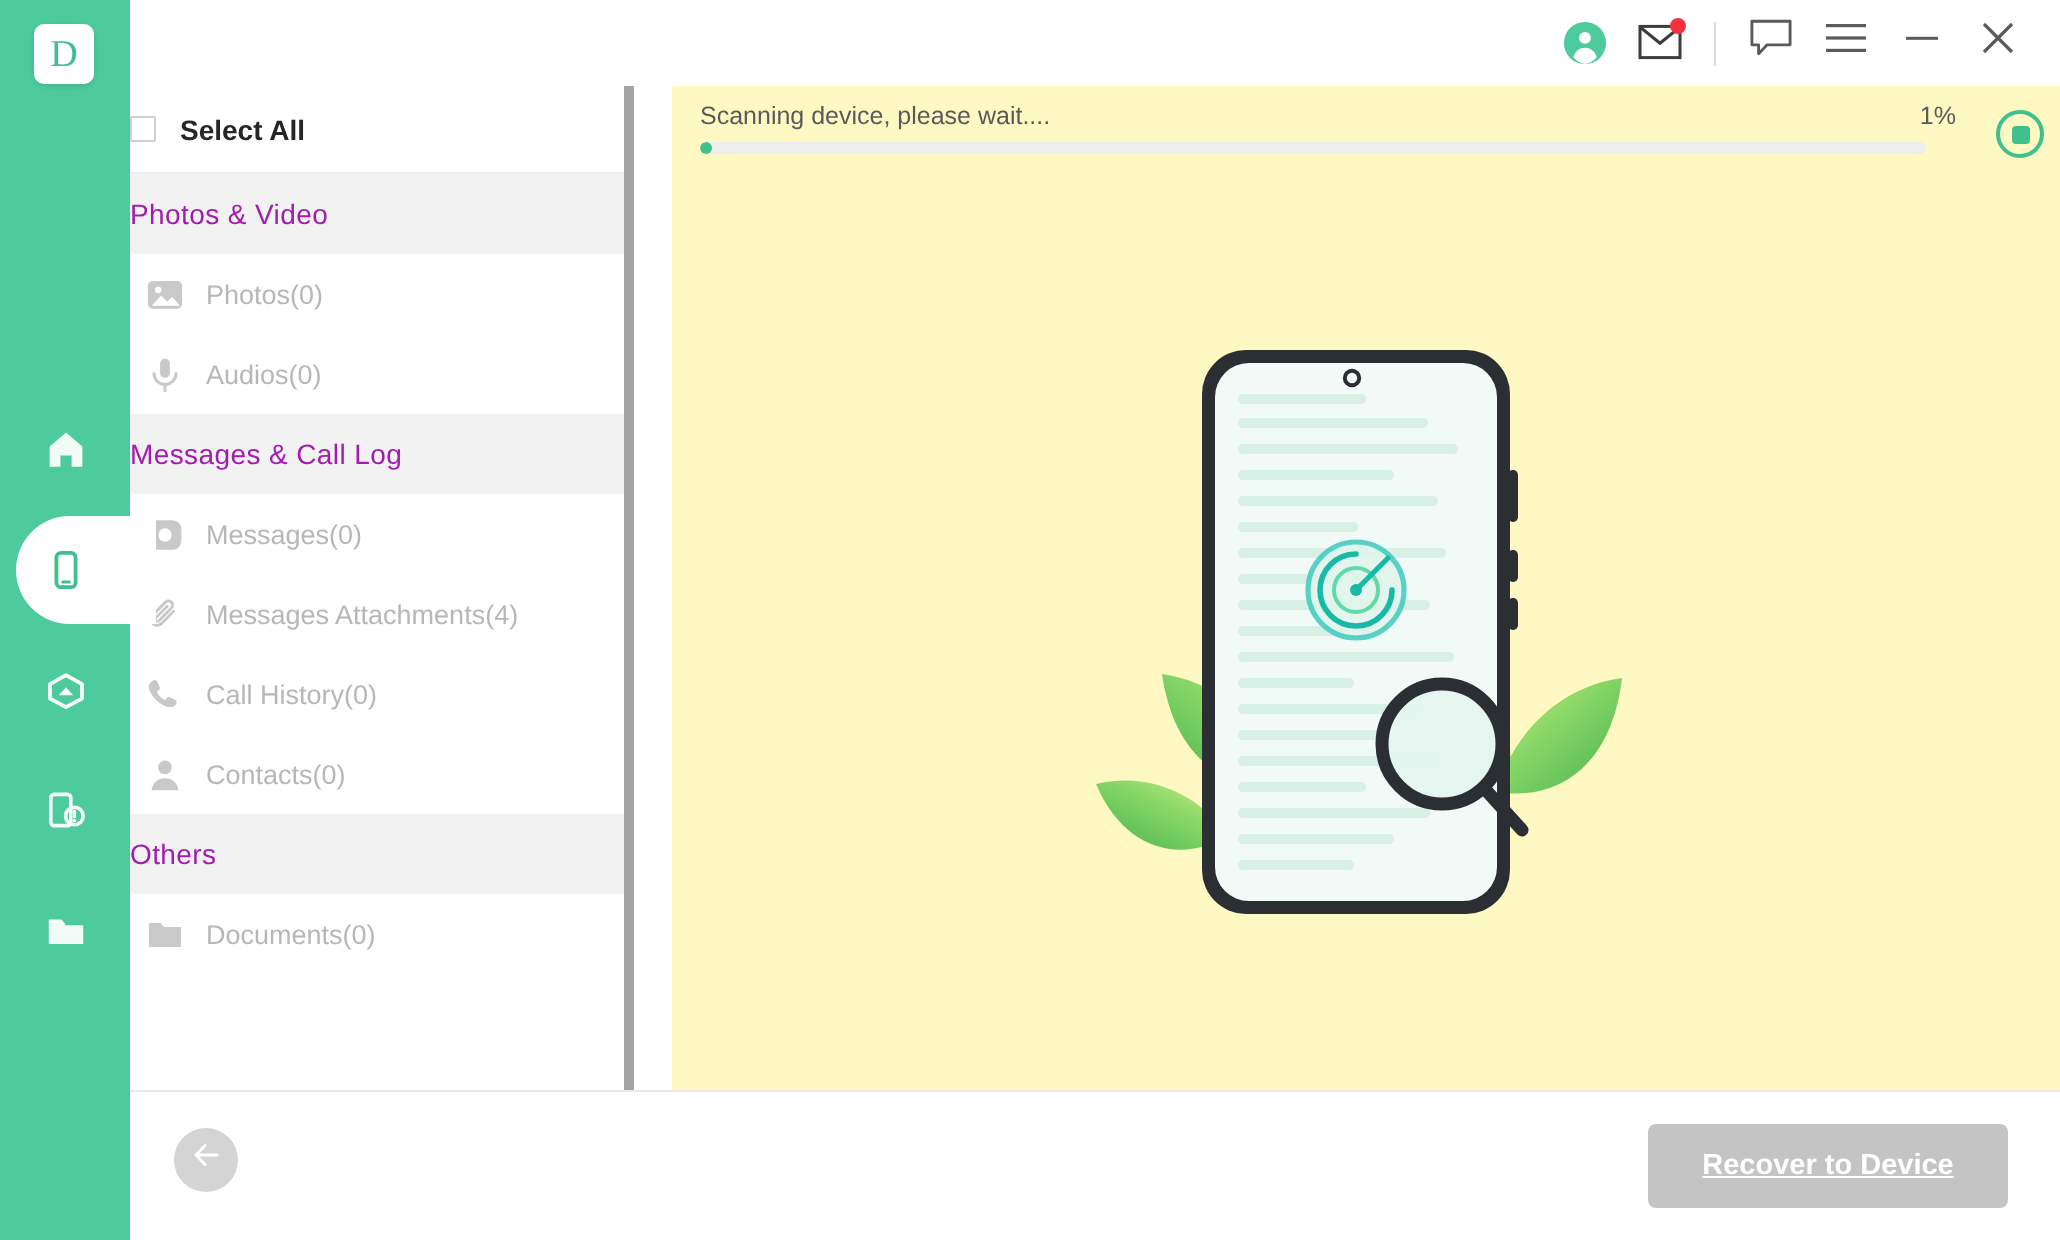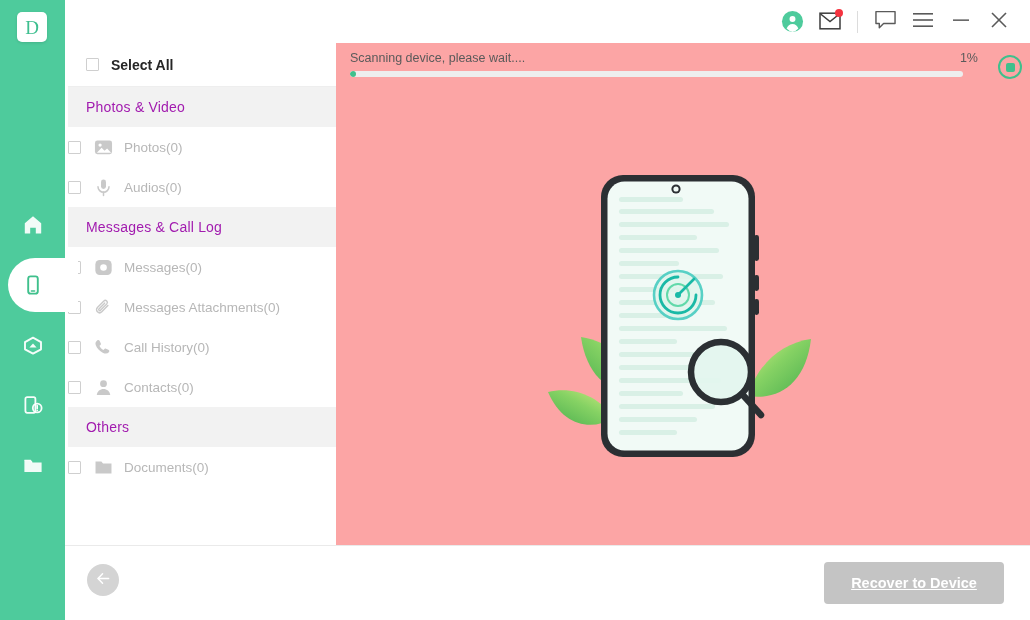--- a/index.html
+++ b/index.html
@@ -100,25 +100,25 @@
     position: absolute;
     right: -2px; top: -3px;
     width: 8px; height: 8px;
     border-radius: 50%;
     background: #f5333f;
   }
 
   
   .sidebar {
     position: absolute;
-    left: 68px; top: 43px;
+    left: 47px; top: 43px;
     width: 270px;
     height: 502px;
     background: #ffffff;
-    border-right: 2px solid #a3a3a3;
+    border-right: 5px solid #a3a3a3;
     overflow: hidden;
   }
   .select-all {
     height: 44px;
     display: flex;
     align-items: center;
     padding-left: 18px;
     border-bottom: 1px solid #eeeeee;
     cursor: pointer;
   }
@@ -164,21 +164,21 @@
     font-size: 13.5px;
     color: #b7b7b7;
     white-space: nowrap;
   }
 
   
   .main {
     position: absolute;
     left: 336px; top: 43px;
     width: 694px; height: 502px;
-    background: #fca5a5;
+    background: #fef9c3;
   }
   .scanbar {
     position: absolute;
     left: 0; top: 0;
     width: 694px; height: 45px;
   }
   .scan-text {
     position: absolute;
     left: 14px; top: 8px;
     font-size: 12.5px;
@@ -435,21 +435,21 @@
       <span class="lbl">Messages(0)</span>
     </div>
 
     <div class="row">
       <span class="chk"></span>
       <span class="ico">
         <svg width="19" height="19" viewBox="0 0 20 20" fill="none">
           <path d="M14.6 8 8.2 14.5a3.2 3.2 0 0 1-4.6-4.5l6.8-6.9a2.2 2.2 0 0 1 3.1 3.1l-6.7 6.8a1.1 1.1 0 0 1-1.6-1.5l6-6.1" stroke="#c9c9c9" stroke-width="1.5" stroke-linecap="round"></path>
         </svg>
       </span>
-      <span class="lbl">Messages Attachments(0)</span>
+      <span class="lbl">Messages Attachments(4)</span>
     </div>
 
     <div class="row">
       <span class="chk"></span>
       <span class="ico">
         <svg width="19" height="19" viewBox="0 0 20 20">
           <path d="M3.3 2.6c1 -.9 2.2 -.6 2.7 .5l1.1 2.4c.4 .9 .2 1.5 -.5 2l-.9 .7c.8 2 2.3 3.6 4.3 4.5l.7 -.9c.5 -.7 1.1 -.9 2 -.5l2.4 1.1c1.1 .5 1.4 1.7 .5 2.7 -1.5 1.6 -3.8 1.7 -6.4 .3C6 13.8 3 10.6 1.9 7.6 1 5.2 1.8 3.9 3.3 2.6z" fill="#c9c9c9"></path>
         </svg>
       </span>
       <span class="lbl">Call History(0)</span>

